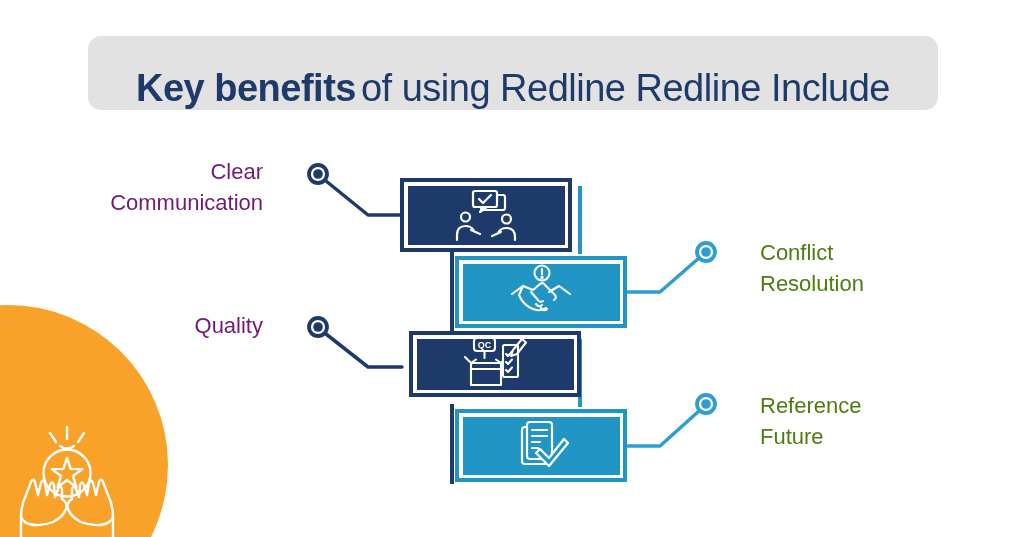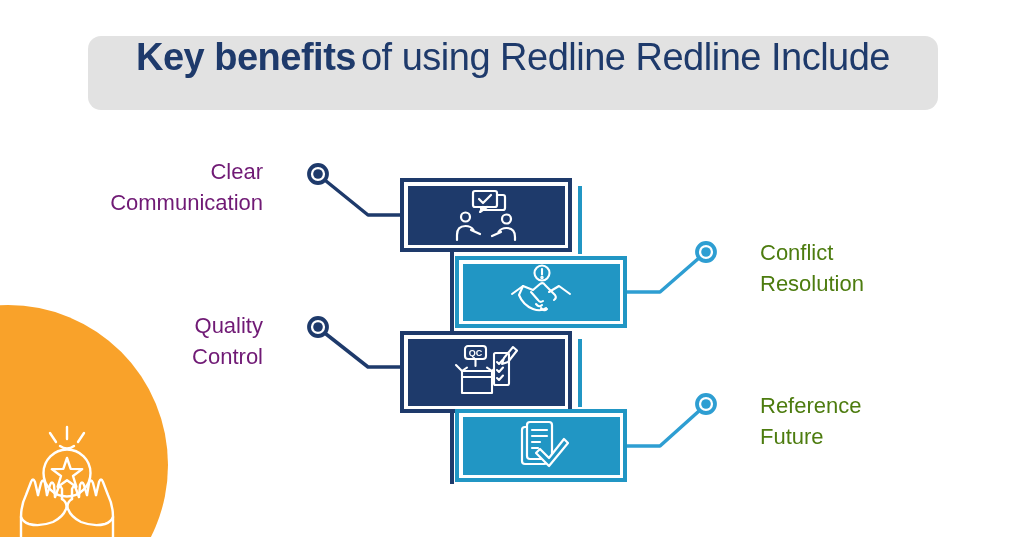--- a/index.html
+++ b/index.html
@@ -4,37 +4,37 @@
 <style>
   html,body{margin:0;padding:0;background:#fff;}
   .stage{
     position:relative;width:1024px;height:537px;overflow:hidden;background:#ffffff;
     font-family:"Liberation Sans", sans-serif;
   }
   
   .banner{
     position:absolute;left:88px;top:36px;width:850px;height:74px;
     background:#e2e2e2;border-radius:13px;
-    display:flex;align-items:flex-start;justify-content:center;gap:5px;
+    display:flex;align-items:flex-end;justify-content:center;gap:5px;
     white-space:nowrap;
   }
   .banner .t-bold{font-weight:700;font-size:38px;letter-spacing:-0.5px;color:#1e3a6b;}
   .banner .t-rest{font-weight:400;font-size:38px;letter-spacing:-0.5px;color:#1e3a6b;}
   
   .connectors{position:absolute;left:0;top:0;}
   
   .bbox{position:absolute;box-sizing:border-box;padding:3.5px;display:flex;}
   .bbox .fill{flex:1;display:flex;align-items:center;justify-content:center;}
   .bbox.navy{border:4px solid #1e3a6b;background:#ffffff;}
   .bbox.navy .fill{background:#1e3a6b;}
   .bbox.blue{border:4px solid #2196c4;background:#ffffff;}
   .bbox.blue .fill{background:#2196c4;}
   .box-1{left:400px;top:178px;width:172px;height:74px;}
   .box-2{left:455px;top:256px;width:172px;height:72px;}
-  .box-3{left:400px;top:331px;width:172px;height:82px;}
+  .box-3{left:409px;top:331px;width:172px;height:66px;}
   .box-4{left:455px;top:409px;width:172px;height:73px;}
   
   .lbl{position:absolute;font-size:22px;line-height:31px;}
   .lbl.navy{color:#701a75;}
   .lbl.blue{color:#4d7c0f;}
   .lbl-clear{left:63px;top:156px;width:200px;text-align:right;}
   .lbl-quality{left:63px;top:310px;width:200px;text-align:right;}
   .lbl-conflict{left:760px;top:237px;width:210px;text-align:left;}
   .lbl-future{left:760px;top:390px;width:210px;text-align:left;}
   
@@ -197,20 +197,19 @@
   <div class="lbl navy lbl-clear">
     <div>Clear</div>
     <div>Communication</div>
   </div>
   <div class="lbl blue lbl-conflict">
     <div>Conflict</div>
     <div>Resolution</div>
   </div>
   <div class="lbl navy lbl-quality">
     <div>Quality</div>
-    <div>Control</div>
   </div>
   <div class="lbl blue lbl-future">
     <div>Reference</div>
     <div>Future</div>
   </div>
 
 </div>
 
 </body></html>

